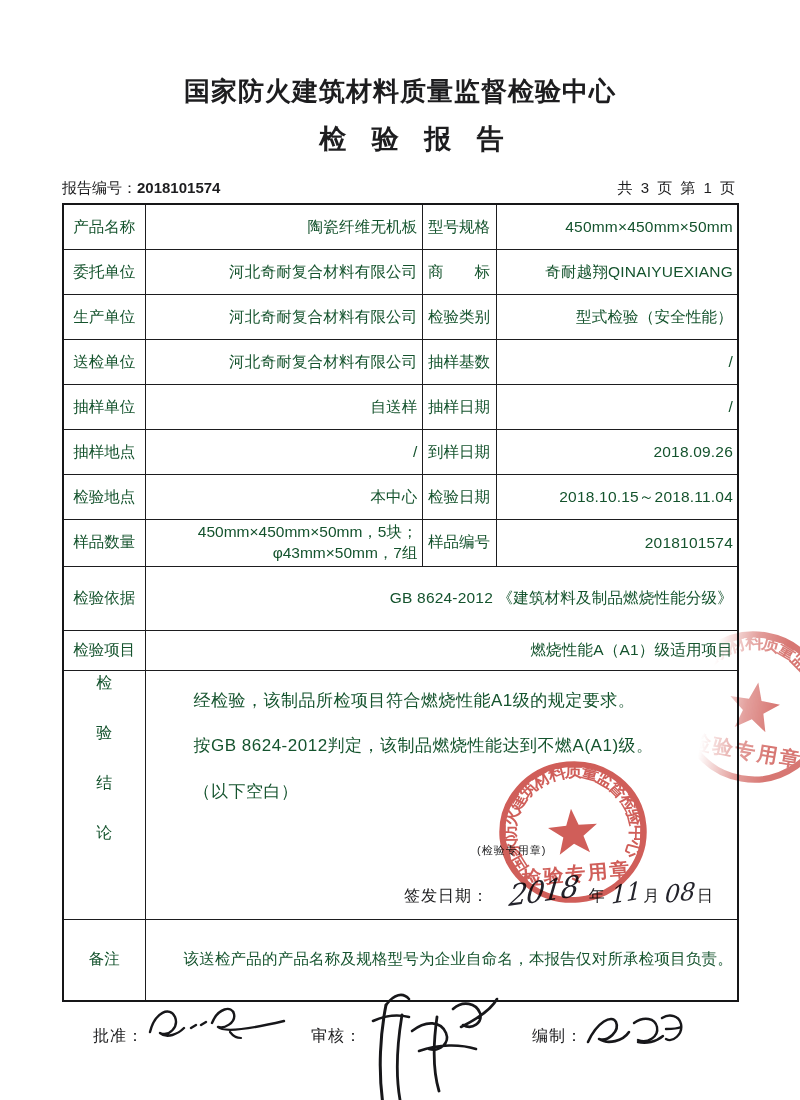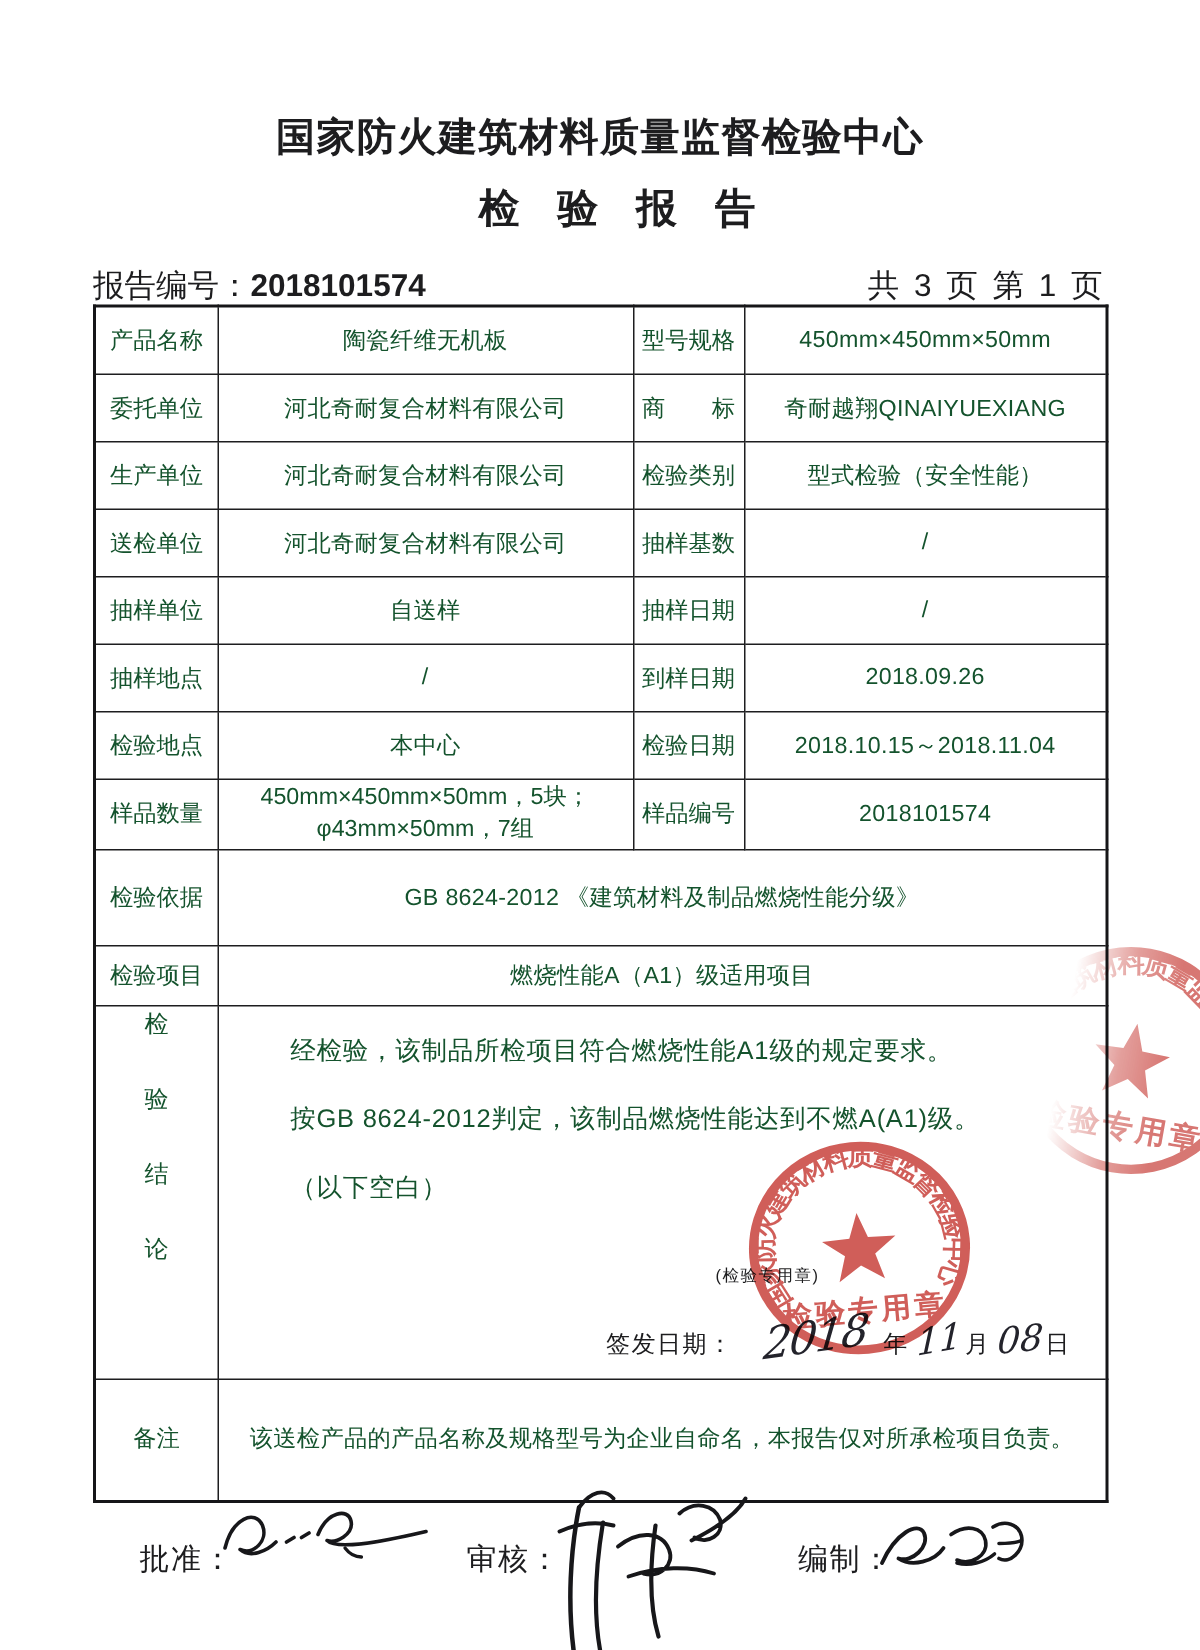--- a/index.html
+++ b/index.html
@@ -12,36 +12,36 @@
   .center-name{
     position:absolute;top:74px;left:0;width:800px;text-align:center;
     font-size:26px;font-weight:700;letter-spacing:1px;
   }
   .doc-title{
     position:absolute;top:121px;left:16px;width:800px;text-align:center;
     font-size:27px;font-weight:700;letter-spacing:9px;
   }
   .report-line{
     position:absolute;top:176px;left:62px;width:675px;height:22px;
-    font-size:21px;display:flex;justify-content:space-between;align-items:flex-start;
+    font-size:15px;display:flex;justify-content:space-between;align-items:flex-end;
   }
   .report-line .no{font-weight:600;}
   .page-info{letter-spacing:2px;}
   
   table.report{
     position:absolute;left:62px;top:203px;width:675px;
     border-collapse:collapse;table-layout:fixed;
   }
   table.report td{
     border:1.6px solid #1d1d1f;font-size:15.5px;color:#14532d;
     padding:2px 4px;vertical-align:middle;overflow:hidden;
   }
   table.report{border:2px solid #161618;}
   td.lbl{text-align:center;padding:2px 2px;}
-  td.val{text-align:center;padding-left:9px;letter-spacing:0.2px;}
+  td.val{text-align:right;padding-left:9px;letter-spacing:0.2px;}
   tr.r45 td{height:40px;}
   tr.r45b td{height:40px;}
   td.wrap{font-size:14.5px;line-height:1.35;letter-spacing:0;}
   tr.basis td{height:59px;margin-top:40px;}
   tr.item td{height:35px;}
   tr.concl td{height:244px;vertical-align:top;}
   tr.remark td{height:76px;}
   td.concl-label{vertical-align:middle;}
   .vstack{display:flex;flex-direction:column;align-items:center;justify-content:center;gap:29px;font-size:16px;}
   .concl-body{padding:16px 10px 0 10px;}
@@ -61,21 +61,21 @@
   
   .stamp{position:absolute;mix-blend-mode:multiply;pointer-events:none;}
   .stamp-main{left:497px;top:759px;width:152px;height:146px;transform:rotate(-5deg);opacity:.85;z-index:3;}
   .stamp-edge{
     left:676px;top:629px;width:156px;height:156px;transform:rotate(10deg);opacity:.72;z-index:3;
     -webkit-mask-image:linear-gradient(90deg,rgba(0,0,0,0) 0%,rgba(0,0,0,0) 20%,rgba(0,0,0,.7) 45%,#000 65%);
     mask-image:linear-gradient(90deg,rgba(0,0,0,0) 0%,rgba(0,0,0,0) 20%,rgba(0,0,0,.7) 45%,#000 65%);
   }
   .stamp svg{width:100%;height:100%;display:block;}
   
-  .sig-label{position:absolute;font-size:20px;letter-spacing:1px;z-index:1;}
+  .sig-label{position:absolute;font-size:16px;letter-spacing:1px;z-index:1;}
   .sig{position:absolute;z-index:2;}
   .sig svg{display:block;}
   .sig path{fill:none;stroke:#17171a;stroke-linecap:round;stroke-linejoin:round;}
 </style>
 </head>
 <body>
 
 <div class="page">
 
   <div class="center-name">国家防火建筑材料质量监督检验中心</div>

